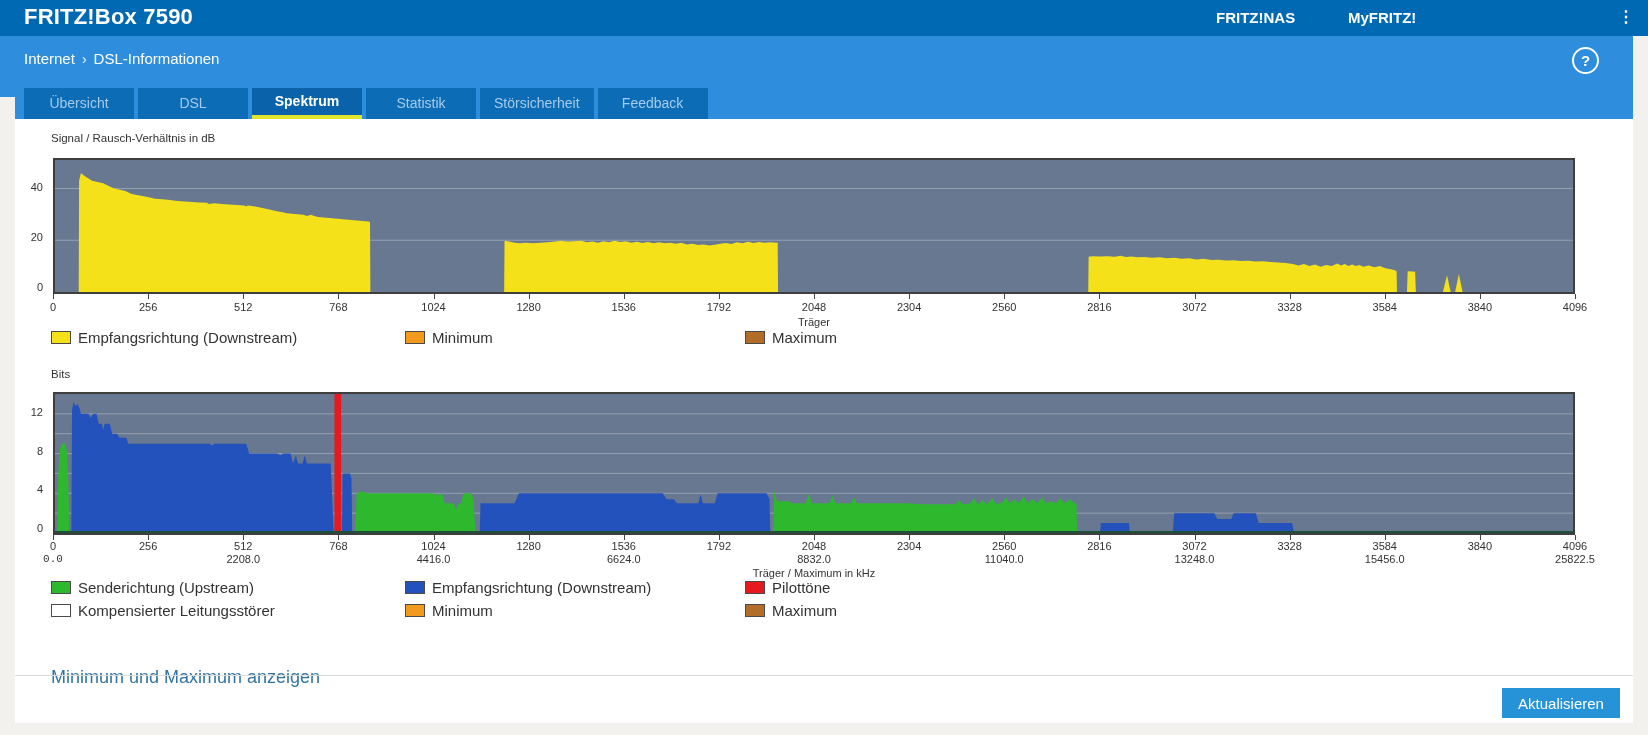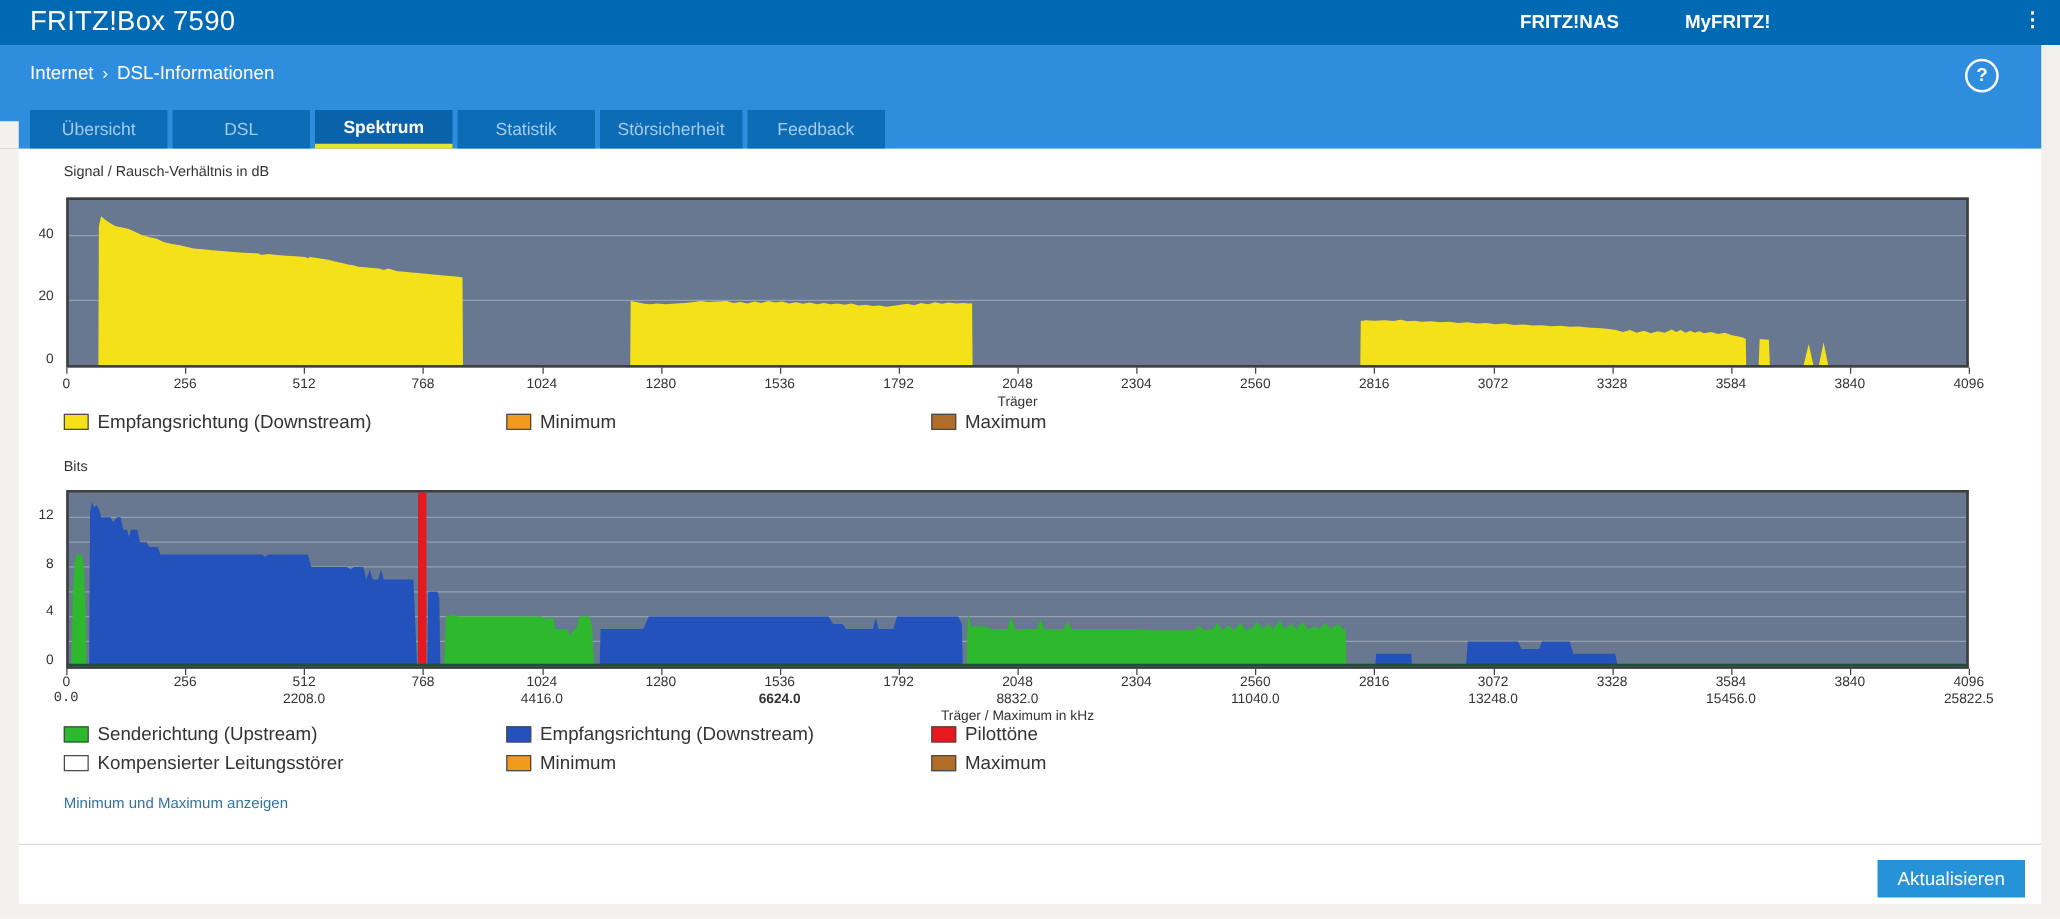--- a/index.html
+++ b/index.html
@@ -3,21 +3,21 @@
 <meta charset="utf-8">
 <style>
   html,body{margin:0;padding:0}
   body{
     width:1648px;height:735px;position:relative;overflow:hidden;
     background:#f2f1ed;font-family:"Liberation Sans",sans-serif;
     -webkit-font-smoothing:antialiased;
   }
   
   .topbar{position:absolute;top:0;left:0;width:1648px;height:36px;background:#0069b4}
-  .app-title{position:absolute;left:24px;top:4px;color:#fff;font-size:22px;font-weight:normal;letter-spacing:.2px}
+  .app-title{position:absolute;left:24px;top:4px;color:#fff;font-size:22px;font-weight:bold;letter-spacing:.2px}
   .topbar-link{position:absolute;top:9px;color:#fff;font-size:15px;font-weight:bold;cursor:pointer}
   #link-nas{left:1216px}
   #link-myfritz{left:1348px}
   .kebab{position:absolute;left:1618px;top:8px;color:#fff;font-size:16px;font-weight:bold;cursor:pointer;line-height:18px}
   
   .bluebar{position:absolute;top:36px;left:0;width:1633px;height:83px;background:#2e8edd}
   .gutter-patch{position:absolute;top:97px;left:0;width:15px;height:22px;background:#f2f1ed}
   .breadcrumb{position:absolute;top:50px;left:24px;color:#fff;font-size:15px}
   .breadcrumb .sep{margin:0 7px;font-size:14px;opacity:.95}
   .help-btn{position:absolute;top:47px;left:1572px;width:23px;height:23px;border:2px solid #fff;border-radius:50%;
@@ -52,21 +52,21 @@
   .xticks span{position:absolute;transform:translateX(-50%);white-space:nowrap;line-height:12px}
   .xlabel{position:absolute;left:38px;width:1522px;text-align:center;font-size:11px;color:#333}
   #xl1{top:197px}
   #xl2{top:448px}
   .legend{position:absolute;left:36px;width:1520px;display:grid;grid-template-columns:354px 340px auto;row-gap:6px;
     font-size:15px;color:#333}
   #legend1{top:210px}
   #legend2{top:460px}
   .legend-item{display:flex;align-items:center;height:17px}
   .swatch{width:20px;height:13px;border:1px solid #4a4a4a;margin-right:7px;flex:0 0 auto;box-sizing:border-box}
-  .footer-link{position:absolute;left:36px;top:516px;font-size:12px;color:#33749f;cursor:pointer}
+  .footer-link{position:absolute;left:36px;top:548px;font-size:18px;color:#33749f;cursor:pointer}
   .divider{position:absolute;left:0;top:556px;width:1618px;border-top:1px solid #dcdcdc}
   .refresh-btn{position:absolute;top:569px;left:1487px;width:118px;height:30px;background:#2693d9;color:#fff;
     font-size:15px;border:none;cursor:pointer;font-family:"Liberation Sans",sans-serif}
 </style>
 </head>
 <body>
 
 <div class="topbar">
   <div class="app-title">FRITZ!Box 7590</div>
   <div class="topbar-link" id="link-nas">FRITZ!NAS</div>
@@ -227,21 +227,21 @@
       <span style="left: 75%;">3072</span>
       <span style="left: 81.25%;">3328</span>
       <span style="left: 87.5%;">3584</span>
       <span style="left: 93.75%;">3840</span>
       <span style="left: 100%;">4096</span>
     </div>
   <div class="xticks" id="ft2">
       <span style="left: 0%; font-family: Liberation Mono, monospace;">0.0</span>
       <span style="left: 12.5%;">2208.0</span>
       <span style="left: 25%;">4416.0</span>
-      <span style="left: 37.5%; font-weight: bold;">6624.0</span>
+      <span style="left: 37.5%;">6624.0</span>
       <span style="left: 50%;">8832.0</span>
       <span style="left: 62.5%;">11040.0</span>
       <span style="left: 75%;">13248.0</span>
       <span style="left: 87.5%;">15456.0</span>
       <span style="left: 100%;">25822.5</span>
     </div>
   <div class="xlabel" id="xl2">Träger / Maximum in kHz</div>
   <div class="legend" id="legend2">
       <div class="legend-item">
         <span class="swatch" style="background: rgb(46, 184, 46);"></span>

